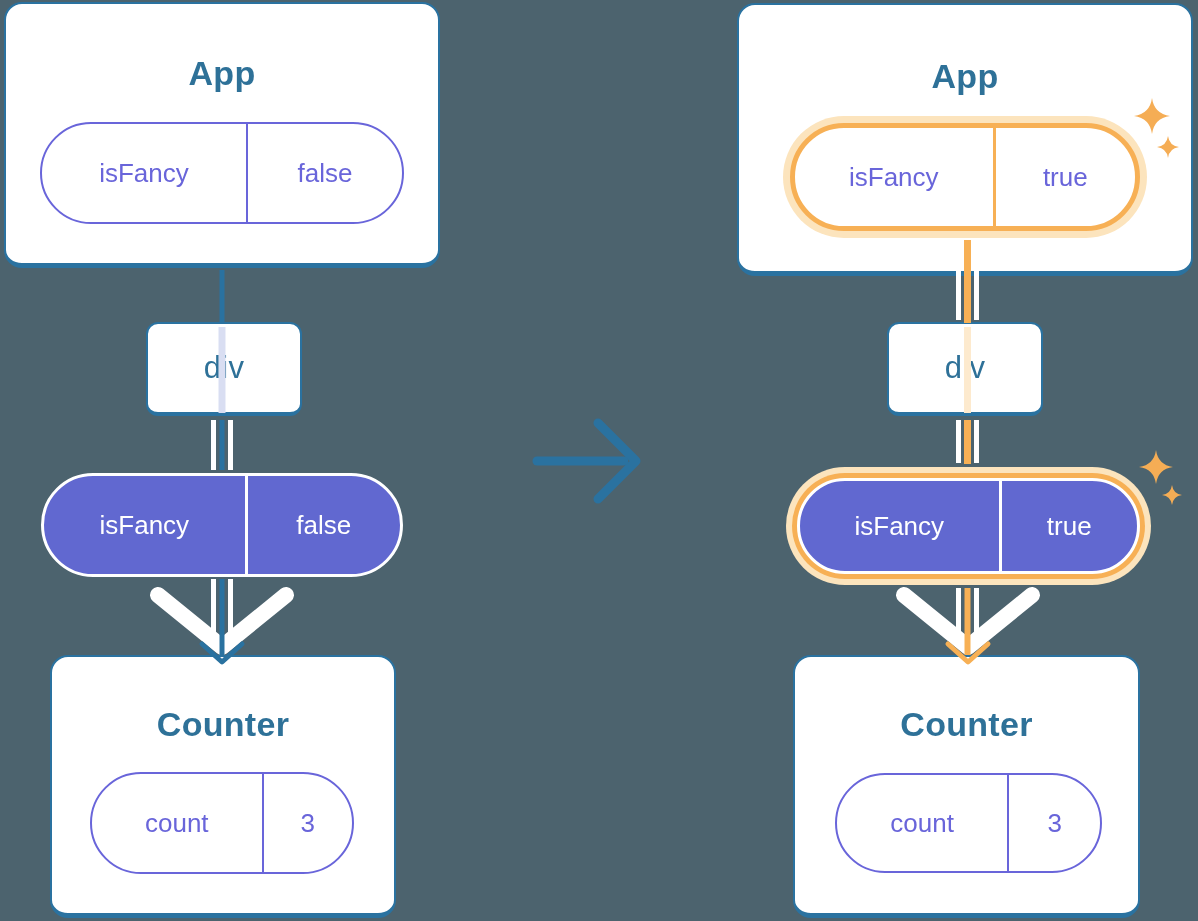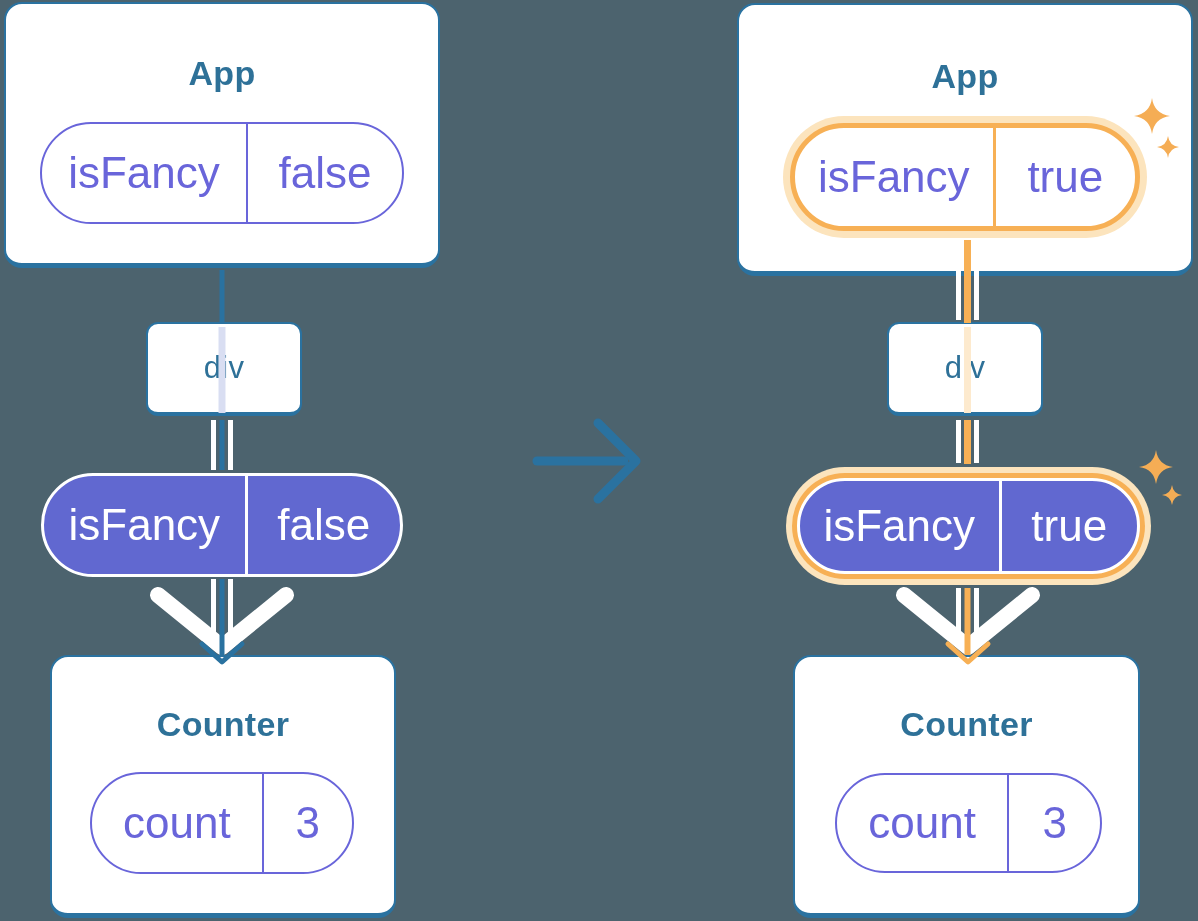--- a/index.html
+++ b/index.html
@@ -32,21 +32,21 @@
   }
   .pill{
     position:absolute;
     display:flex;
     align-items:stretch;
     box-sizing:border-box;
     border-radius:60px;
   }
   .pill .cell{
     display:flex;align-items:center;justify-content:center;
-    font-size:44px;
+    font-size:26px;
     box-sizing:border-box;
   }
   .pill-outline{
     border:2.5px solid #6965da;
     background:#ffffff;
     color:#6965da;
   }
   .pill-outline .cell-key{border-right:2.5px solid #6965da;}
   .pill-filled{
     background:#6168d0;

